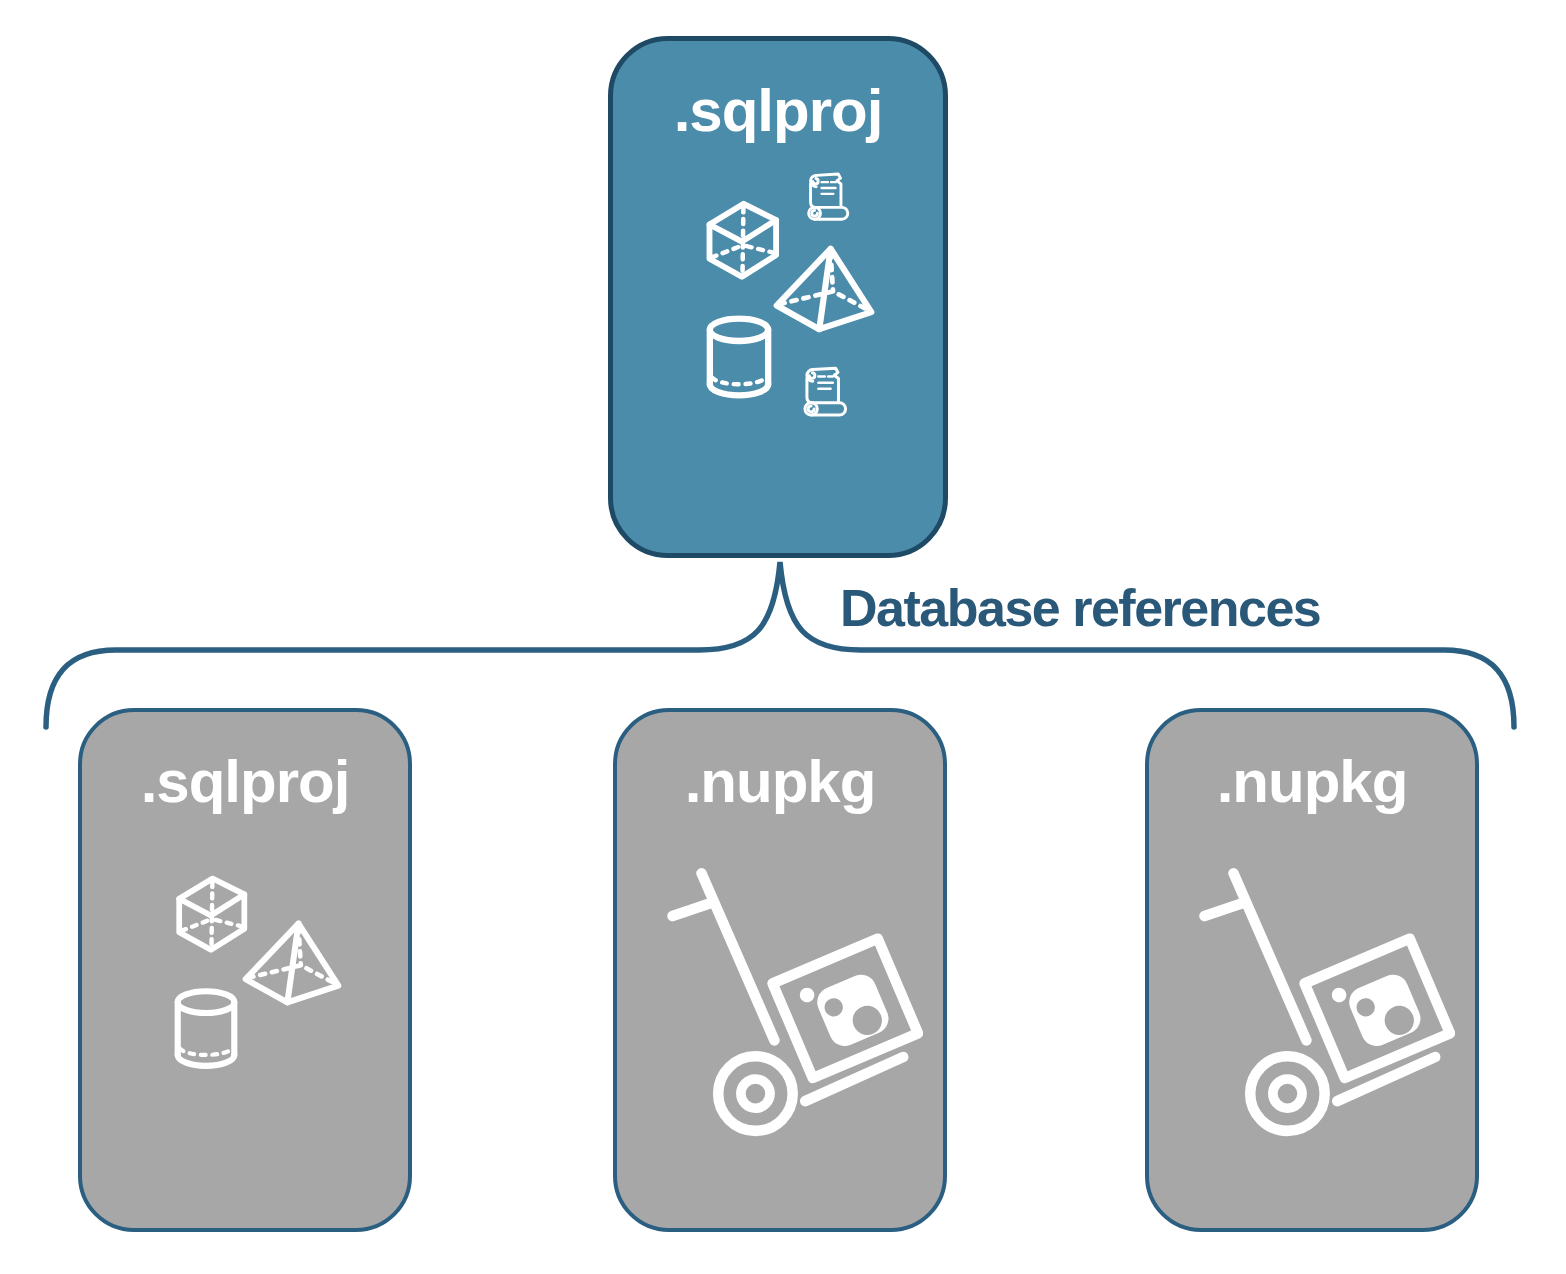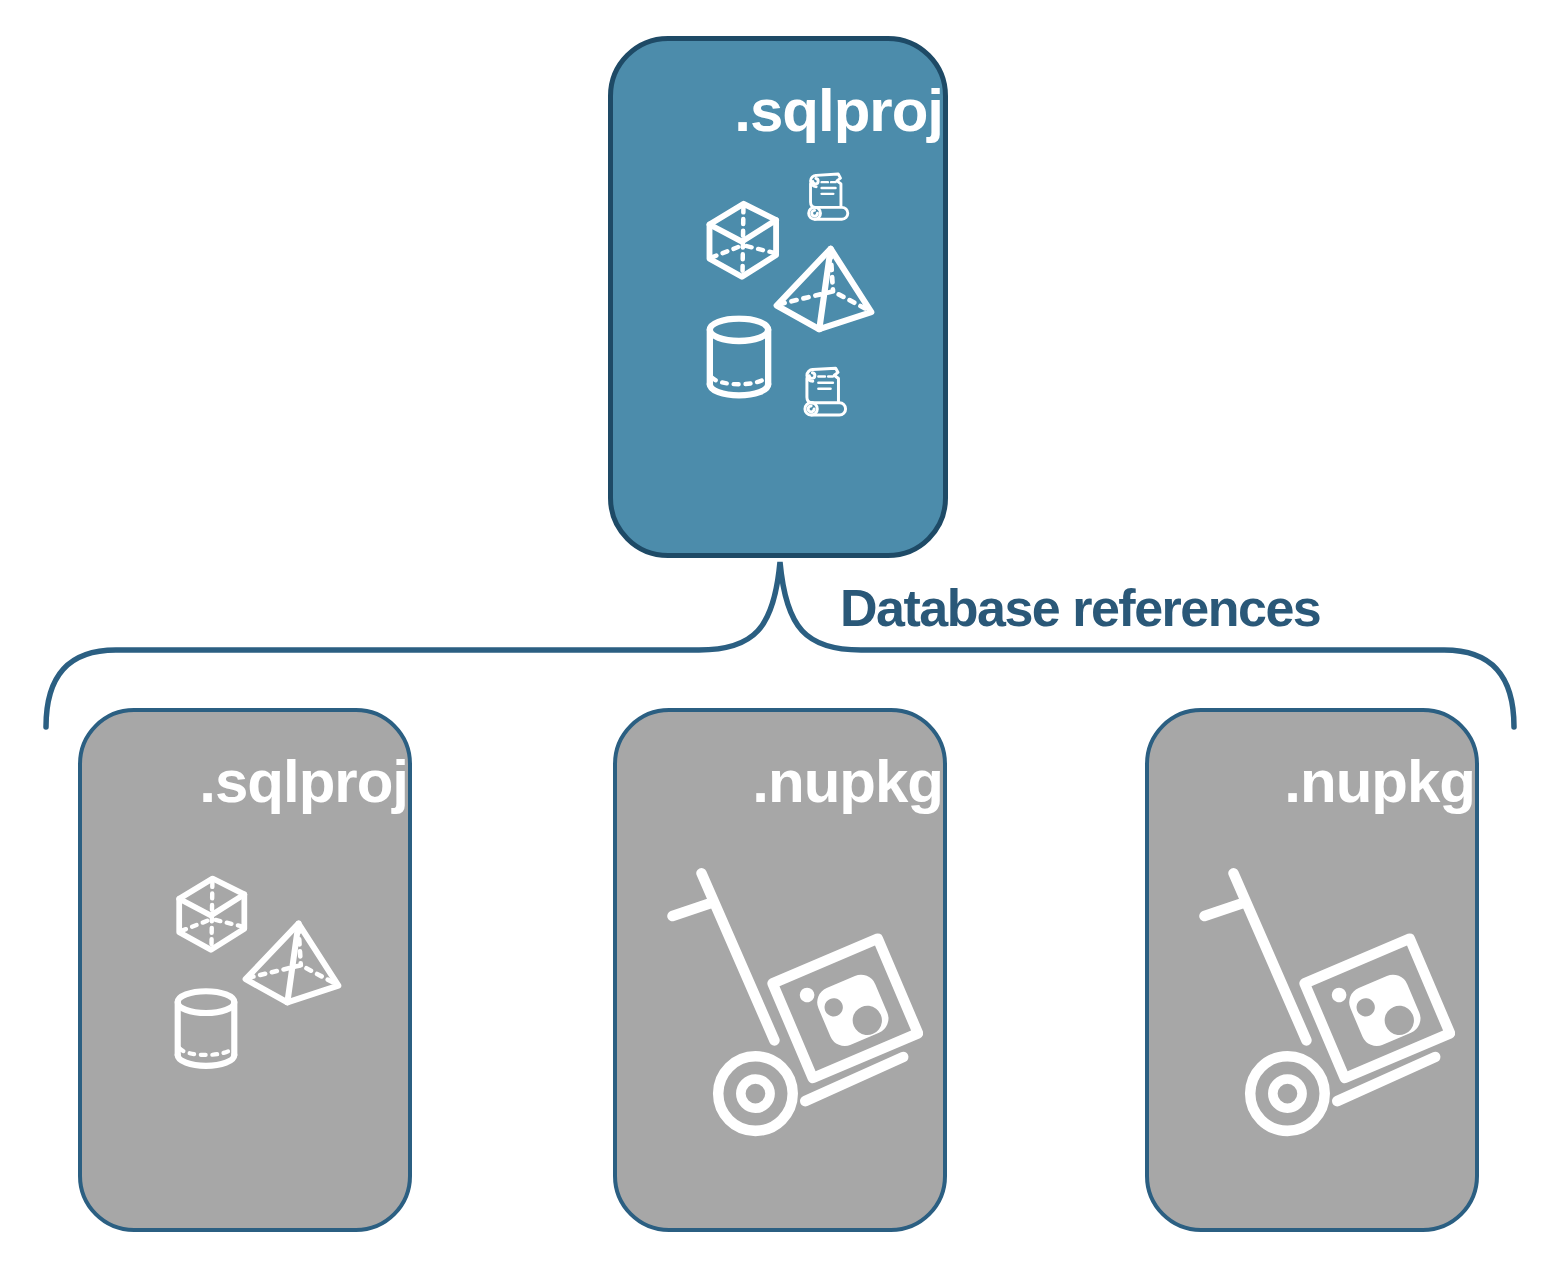--- a/index.html
+++ b/index.html
@@ -18,21 +18,21 @@
     border-radius:60px;
   }
   .card-child{
     top:708px;width:334px;height:524px;
     background:var(--card-gray,#A7A7A7);
     border:4px solid var(--child-card-border,#2B5F82);
     border-radius:56px;
   }
   .c1{left:78px;} .c2{left:613px;} .c3{left:1145px;}
   .card-title{
-    width:100%;text-align:right;
+    width:100%;text-align:center;
     font-weight:bold;color:var(--icon-white,#fff);
     font-size:60px;letter-spacing:-1px;line-height:1;
   }
   .card-root .card-title{padding-top:40px;}
   .card-child .card-title{padding-top:40px;}
   .connector-label{
     position:absolute;left:840px;top:582px;
     font-size:52px;font-weight:bold;letter-spacing:-1.5px;
     color:var(--label-text,#2A5878);white-space:nowrap;line-height:1;
   }

